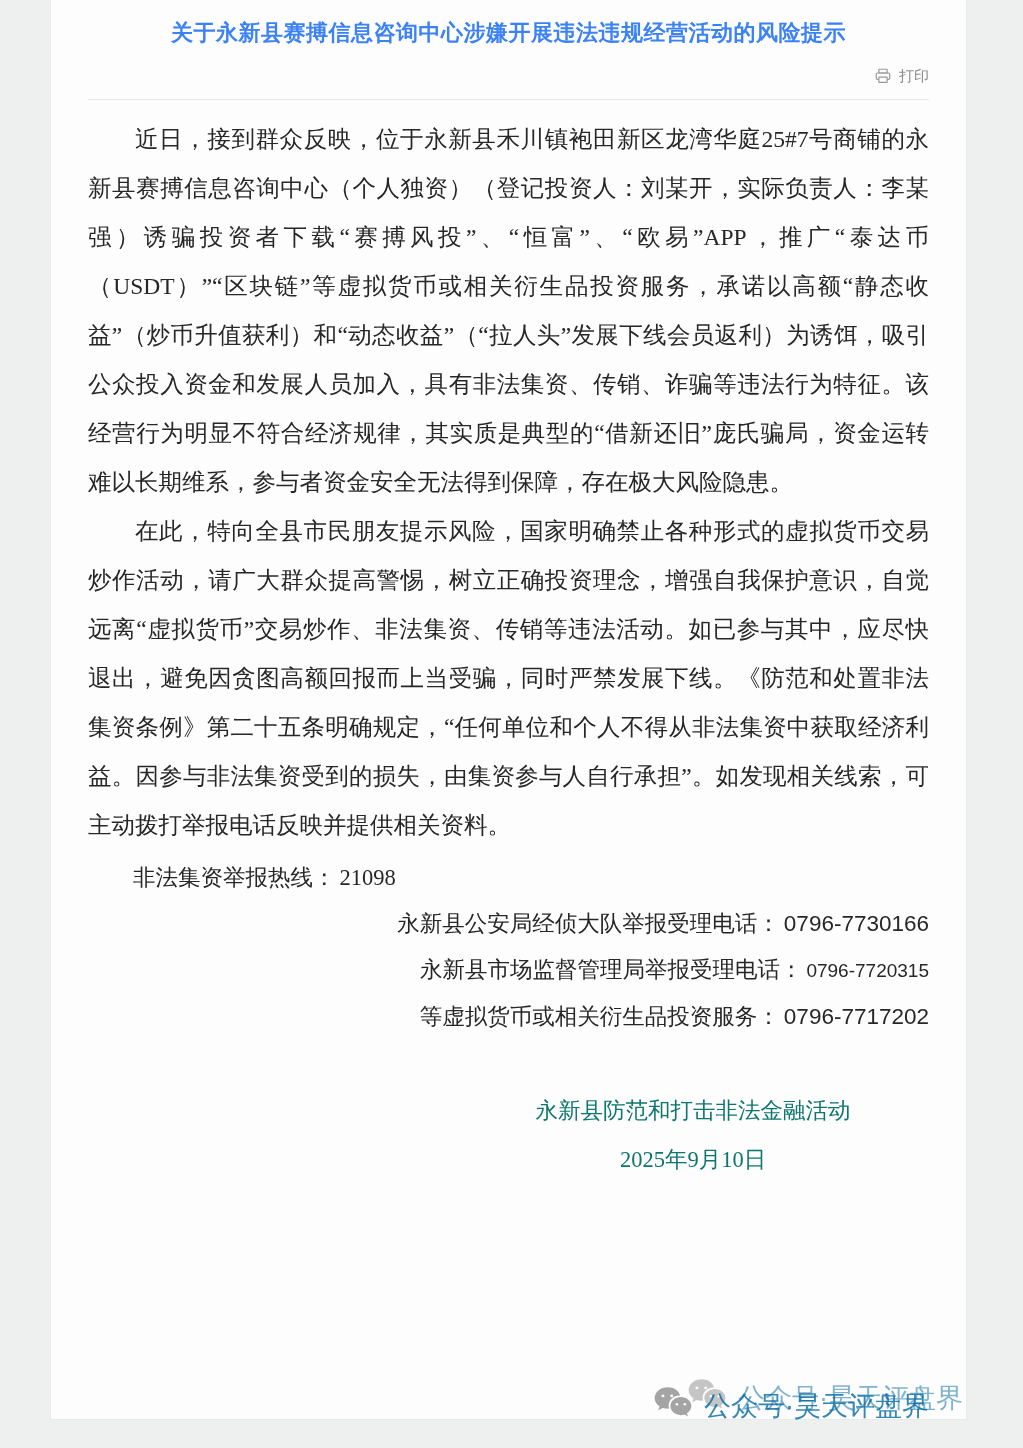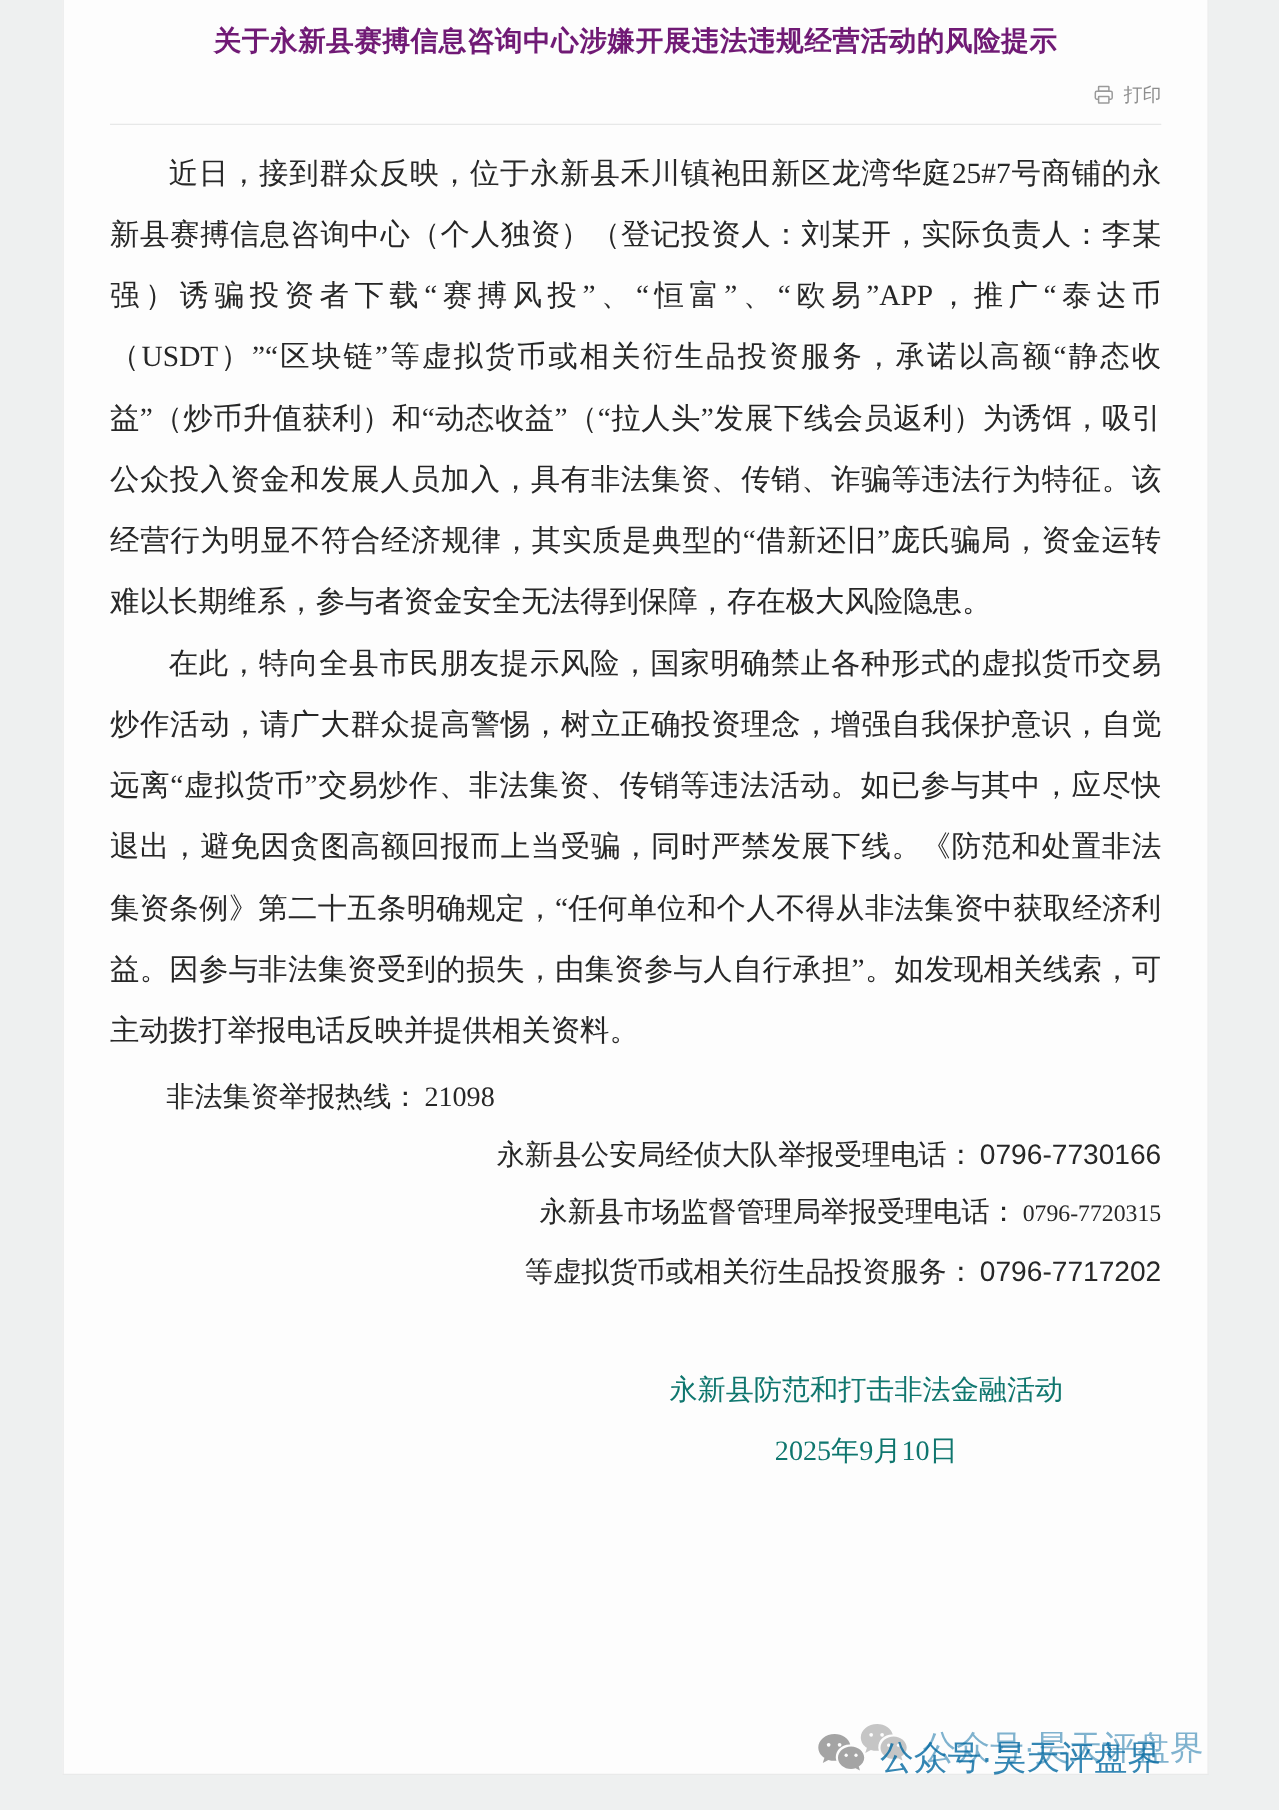--- a/index.html
+++ b/index.html
@@ -10,21 +10,21 @@
     color:#2a2a2a;overflow:hidden;
   }
   .page{
     position:absolute;left:50px;top:0;width:917px;height:1420px;
     background:#fdfdfd;border:1px solid #e9eaea;border-top:none;
     box-sizing:border-box;padding:0 37px;
   }
   .title{
     margin:0;padding-top:17px;
     font-size:22px;font-weight:bold;line-height:32px;
-    text-align:center;color:#701a75;letter-spacing:.5px;
+    text-align:center;color:#3b82f6;letter-spacing:.5px;
     font-family:"Liberation Sans","DejaVu Sans",sans-serif;
   }
   .toolbar{margin-top:18px;height:24px;text-align:right;}
   .print-btn{
     display:inline-flex;align-items:flex-start;gap:7px;
     background:none;border:none;cursor:pointer;padding:0;
     color:#8d8d8d;font-size:15px;font-family:"Liberation Sans","DejaVu Sans",sans-serif;
   }
   .divider{border:none;border-top:1px solid #e7e8e8;margin:8px 0 0 0;}
   .content{
@@ -33,21 +33,21 @@
   }
   .para{
     margin:0;text-indent:2em;line-height:49px;
     text-align:justify;text-justify:inter-character;
   }
   .para.first{margin-top:15px;}
   .hotline{margin:0;text-indent:2em;line-height:46px;font-size:22.5px;}
   .hotline.first{margin-top:5px;}
   .hotline.sans{font-family:"Liberation Sans","DejaVu Sans",sans-serif;text-align:right;}
   .hotline .hl-num{margin-left:4px;}
-  .hotline.small-num .hl-num{font-size:19px;font-family:Liberation Serif, serif;}
+  .hotline.small-num .hl-num{font-size:19px;}
   .signature{
     width:432px;margin:46px 20px 0 auto;text-align:center;
     font-family:"Liberation Sans","DejaVu Sans",sans-serif;
     font-size:22.5px;color:#0f766e;
   }
   .signature p{margin:0;line-height:49px;}
   .signature .sig-date{font-family:"Liberation Serif","DejaVu Serif",serif;}
   .watermark{
     position:absolute;left:652px;top:1376px;width:365px;height:62px;
     color:#0369a1;pointer-events:none;

